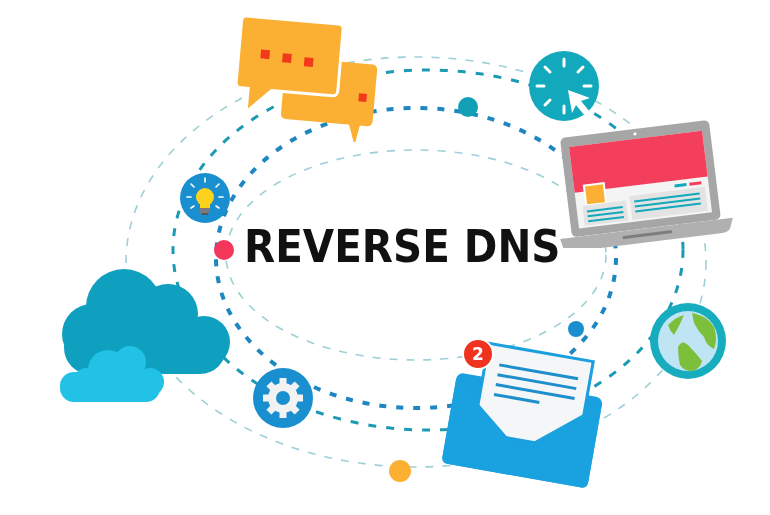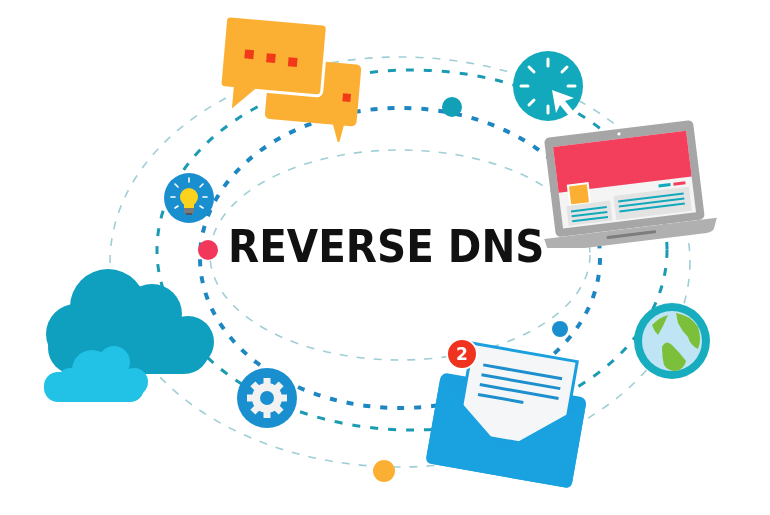--- a/index.html
+++ b/index.html
@@ -1,17 +1,17 @@
 <!DOCTYPE html>
 <html><head>
 <meta charset="utf-8">
 <style>
   html,body{margin:0;padding:0;background:#ffffff;}
   body{width:770px;height:515px;position:relative;overflow:hidden;font-family:"DejaVu Sans","Liberation Sans",sans-serif;}
-  .stage{position:absolute;left:0;top:0;width:664px;height:515px;}
+  .stage{position:absolute;left:16px;top:0;width:664px;height:515px;}
   .title{position:absolute;left:228px;top:222px;font-family:"DejaVu Sans","Liberation Sans",sans-serif;font-size:44px;font-weight:bold;color:#111111;letter-spacing:0px;line-height:50px;white-space:nowrap;transform:scaleX(0.92);transform-origin:left top;}
   .badge-text{font-family:"DejaVu Sans","Liberation Sans",sans-serif;font-weight:bold;}
 </style>
 </head>
 <body>
 
 <div class="stage">
   <svg width="770" height="515" viewBox="0 0 770 515" style="position:absolute;left:0;top:0;">
 
     <ellipse cx="400" cy="262" rx="290" ry="205" fill="none" stroke="#9fcfd6" stroke-width="1.6" stroke-dasharray="8 9"></ellipse>

